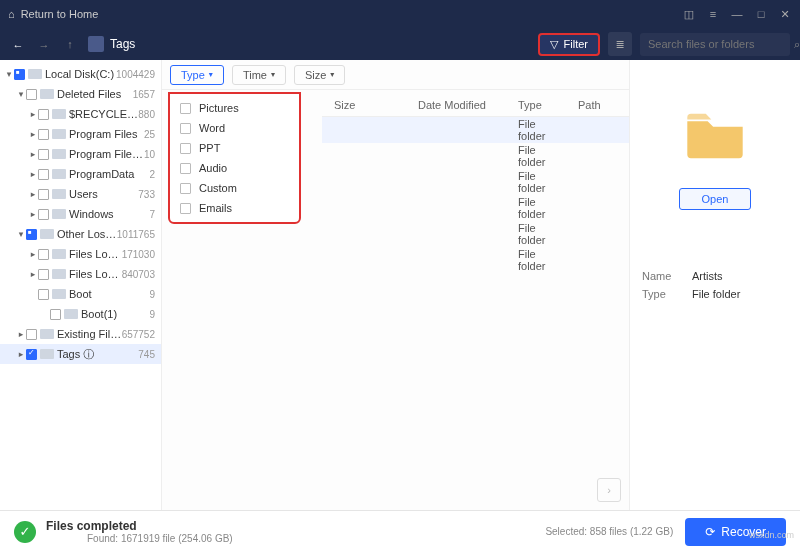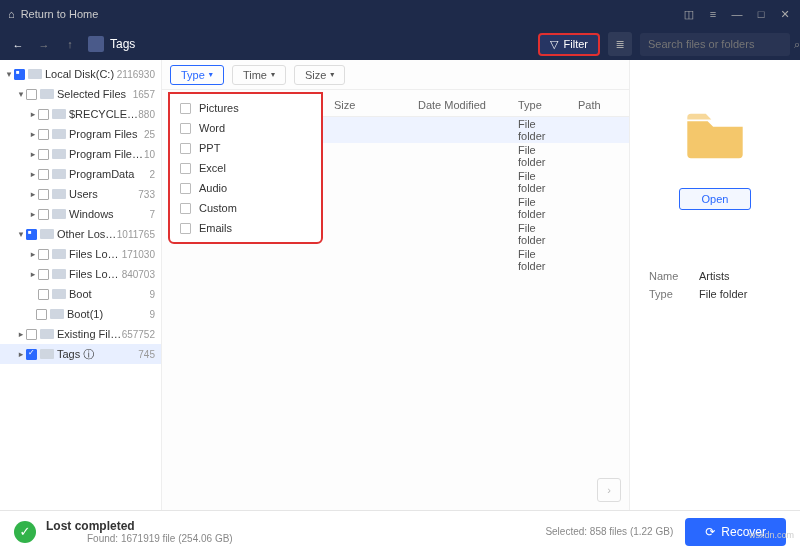--- a/index.html
+++ b/index.html
@@ -29,34 +29,34 @@
 .tree-row .ck.mixed::after { content:"■"; color:#fff; font-size:6px; position:absolute; left:1px; top:-1px; }
 .tree-row .fi { width:14px; height:10px; background:#cfd6e0; border-radius:1px; margin-right:3px; }
 .tree-row .lbl { flex:1; overflow:hidden; text-overflow:ellipsis; font-size:11px; }
 .tree-row .cnt { color:#999; font-size:10px; margin-left:auto; }
 .tree-row.sel { background:#e8efff; }
 .mid { flex:1; background:#fdfdfd; border-right:1px solid #eee; position:relative; }
 .filterbar { height:30px; display:flex; align-items:center; gap:8px; padding:0 8px; border-bottom:1px solid #eee; }
 .pill { border:1px solid #ddd; border-radius:3px; padding:3px 10px; font-size:11px; color:#555; display:flex; align-items:center; gap:4px; cursor:pointer; }
 .pill.active { border-color:#2968ff; color:#2968ff; }
 .pill .cv { font-size:8px; }
-.dropdown { position:absolute; top:32px; left:6px; width:155px; background:#fff; border:2px solid #e03030; border-bottom-left-radius:6px; border-bottom-right-radius:6px; padding:4px 0; z-index:10; }
+.dropdown { position:absolute; top:32px; left:6px; width:133px; background:#fff; border:2px solid #e03030; border-bottom-left-radius:6px; border-bottom-right-radius:6px; padding:4px 0; z-index:10; }
 .dropdown .dd-item { display:flex; align-items:center; padding:4px 10px; gap:8px; cursor:pointer; font-size:11px; }
 .dropdown .dd-ck { width:11px; height:11px; border:1px solid #bbb; border-radius:1px; }
 .listhead { display:flex; height:24px; border-bottom:1px solid #eee; align-items:center; color:#666; font-size:11px; margin-top:3px; padding-left:4px; }
 .listhead div { padding:0 8px; } .col-size { width:60px; } .col-dm { width:100px;margin-left:24px; } .col-type { width:60px; } .col-path { flex:1; }
 .listbody .row { display:flex; height:26px; align-items:center; padding-left:4px; }
 .listbody .row:nth-child(1) { background:#eef3ff; }
 .listbody .row div { padding:0 8px; font-size:11px; color:#555; }
 .nextbtn { position:absolute; right:8px; bottom:8px; width:24px; height:24px; border:1px solid #ddd; border-radius:3px; display:flex; align-items:center; justify-content:center; color:#bbb; cursor:pointer; }
 .detail { width:170px; padding:12px; display:flex; flex-direction:column; align-items:center; }
 .folder-big { width:60px; height:48px; margin-top:40px; }
 .openbtn { margin-top:28px; border:1px solid #2968ff; color:#2968ff; background:#f3f7ff; padding:4px 22px; border-radius:3px; font-size:11px; cursor:pointer; }
 .props { margin-top:60px; width:100%; font-size:11px; }
-.props .prow { display:flex; margin-bottom:6px;margin-left:7px; }
+.props .prow { display:flex; margin-bottom:6px; }
 .props .pk { width:50px; color:#777; }
 .props .pv { color:#333; }
 .footer { height:42px; background:#fff; border-top:1px solid #e5e5e5; display:flex; align-items:center; padding:0 14px; }
 .okcircle { width:22px; height:22px; border-radius:50%; background:#32b34a; color:#fff; display:flex; align-items:center; justify-content:center; font-size:13px; margin-right:10px; }
 .scantxt .t1 { font-size:12px; font-weight:600; color:#333; }
 .scantxt .t2 { font-size:10px; color:#888;padding-left:41px; }
 .selinfo { margin-left:auto; font-size:10px; color:#888; margin-right:12px; }
 .recover { background:#2968ff; color:#fff; padding:7px 20px; border-radius:4px; font-size:12px; display:flex; align-items:center; gap:6px; cursor:pointer; }
 .watermark { position:absolute; bottom:12px; right:6px; font-size:9px; color:#ccc; }
 </style>
@@ -99,27 +99,27 @@
 </div>
 
 <div class="main">
 
   <div class="tree" id="tree">
       <div class="tree-row" style="padding-left: 4px;">
         <span class="caret">▾</span>
         <span class="ck mixed"></span>
         <span class="fi"></span>
         <span class="lbl">Local Disk(C:)</span>
-        <span class="cnt">2116930</span>
+        <span class="cnt">1004429</span>
       </div>
       <div class="tree-row" style="padding-left: 16px;">
         <span class="caret">▾</span>
         <span class="ck "></span>
         <span class="fi"></span>
-        <span class="lbl">Selected Files</span>
+        <span class="lbl">Deleted Files</span>
         <span class="cnt">1657</span>
       </div>
       <div class="tree-row" style="padding-left: 28px;">
         <span class="caret">▸</span>
         <span class="ck "></span>
         <span class="fi"></span>
         <span class="lbl">$RECYCLE.BIN</span>
         <span class="cnt">880</span>
       </div>
       <div class="tree-row" style="padding-left: 28px;">
@@ -178,21 +178,21 @@
         <span class="lbl">Files Lost Original ...</span>
         <span class="cnt">840703</span>
       </div>
       <div class="tree-row" style="padding-left: 28px;">
         <span class="caret"></span>
         <span class="ck "></span>
         <span class="fi"></span>
         <span class="lbl">Boot</span>
         <span class="cnt">9</span>
       </div>
-      <div class="tree-row" style="padding-left: 26px;">
+      <div class="tree-row" style="padding-left: 40px;">
         <span class="caret"></span>
         <span class="ck "></span>
         <span class="fi"></span>
         <span class="lbl">Boot(1)</span>
         <span class="cnt">9</span>
       </div>
       <div class="tree-row" style="padding-left: 16px;">
         <span class="caret">▸</span>
         <span class="ck "></span>
         <span class="fi"></span>
@@ -229,24 +229,20 @@
           <span class="dd-ck"></span>
           <span>Pictures</span>
         </div>
         <div class="dd-item">
           <span class="dd-ck"></span>
           <span>Word</span>
         </div>
         <div class="dd-item">
           <span class="dd-ck"></span>
           <span>PPT</span>
-        </div>
-        <div class="dd-item">
-          <span class="dd-ck"></span>
-          <span>Excel</span>
         </div>
         <div class="dd-item">
           <span class="dd-ck"></span>
           <span>Audio</span>
         </div>
         <div class="dd-item">
           <span class="dd-ck"></span>
           <span>Custom</span>
         </div>
         <div class="dd-item">
@@ -318,21 +314,21 @@
         <div class="pk">Type</div>
         <div class="pv">File folder</div>
       </div>
     </div>
   </div>
 </div>
 
 <div class="footer">
   <div class="okcircle">✓</div>
   <div class="scantxt">
-    <div class="t1">Lost completed</div>
+    <div class="t1">Files completed</div>
     <div class="t2">Found: 1671919 file (254.06 GB)</div>
   </div>
   <div class="selinfo">Selected: 858 files (1.22 GB)</div>
   <div class="recover">
     <span>⟳</span>
     <span>Recover</span>
   </div>
 </div>
 
 <div class="watermark">wsxdn.com</div>

